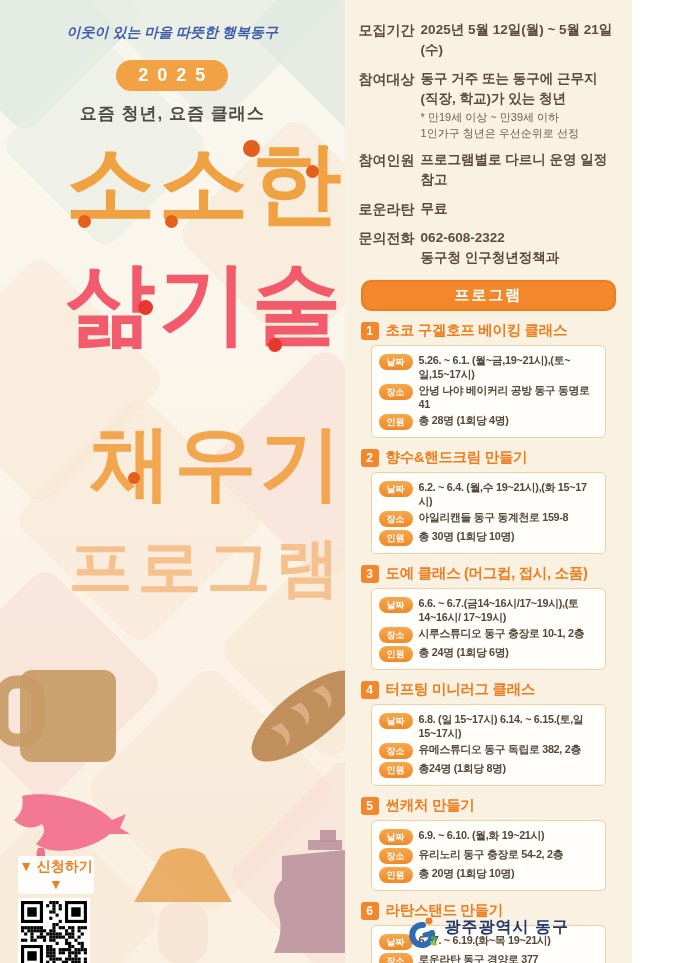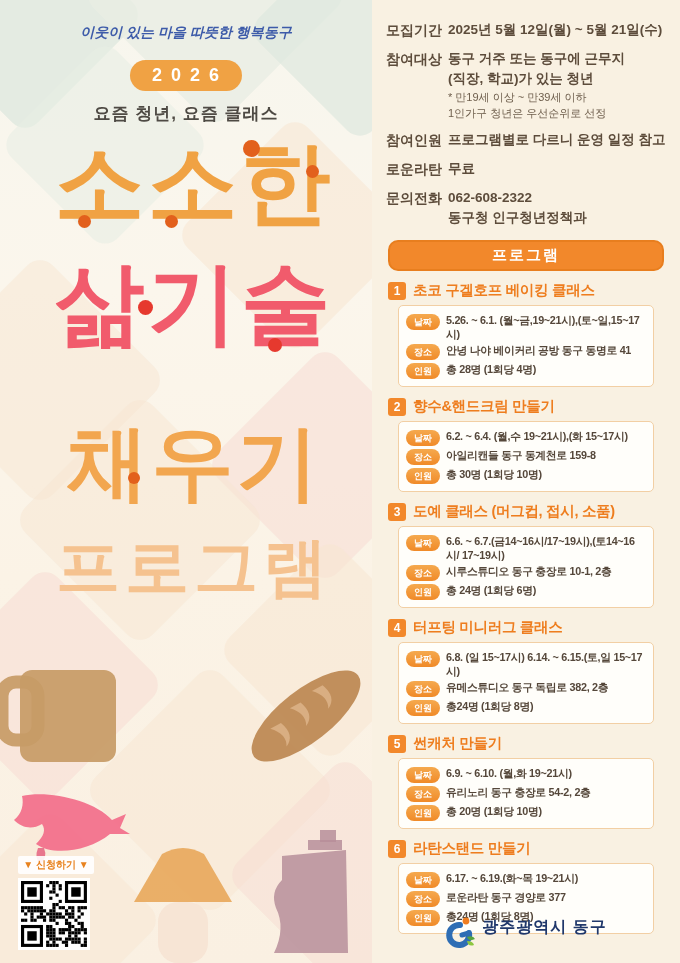--- a/index.html
+++ b/index.html
@@ -1,44 +1,44 @@
 <!DOCTYPE html>
 <html><head>
 <meta charset="utf-8">
 <style>
   * { margin:0; padding:0; box-sizing:border-box; }
   body { font-family:"Liberation Sans","DejaVu Sans",sans-serif; }
-  .page { position:relative; width:680px; height:963px; overflow:hidden; display:flex; background:#FCF8EF; }
+  .page { position:relative; width:632px; height:963px; overflow:hidden; display:flex; background:#FCF8EF; }
 
   
   .poster { position:relative; width:372px; height:963px; overflow:hidden;
             background:linear-gradient(180deg,#F7F6EE 0%,#FBF6EC 30%,#FBF3E6 60%,#FAF0E2 100%); }
   .bg-decor div { position:absolute; transform:rotate(45deg); border-radius:18px; }
   .d-green  { background:#DEE8DE; }
   .d-green2 { background:#E8EEE4; }
   .d-peach  { background:#F8E5D1; }
   .d-pink   { background:#F7DAD1; }
   .slogan { position:absolute; top:24px; left:0; width:100%; text-align:center;
             color:#3D5BA9; font-size:14px; font-weight:bold; font-style:italic; }
   .year-badge { position:absolute; top:60px; left:50%; transform:translateX(-50%);
             background:#F0A244; color:#fff; font-weight:bold; font-size:18px;
             letter-spacing:9px; padding:5px 14px 5px 22px; border-radius:18px; }
   .subtitle { position:absolute; top:102px; left:0; width:100%; text-align:center;
             color:#4E4A44; font-size:17px; font-weight:600; letter-spacing:1px; }
-  .title-line { position:absolute; left:8px; width:100%; text-align:center;
+  .title-line { position:absolute; left:0; width:100%; text-align:right;
             font-weight:800; line-height:1.05; font-family:"DejaVu Sans","Liberation Sans",sans-serif; }
   .t1 { top:136px; font-size:90px; color:#F0A243; letter-spacing:3px; }
   .t2 { top:256px; font-size:90px; color:#F15B6C; letter-spacing:3px; }
   .t3 { top:420px; font-size:82px; color:#F2A64F; letter-spacing:3px; }
   .t4 { top:534px; font-size:64px; color:#F5C28F; letter-spacing:5px; }
   .dot { position:absolute; border-radius:50%; }
   .illus { position:absolute; }
   .apply { position:absolute; left:18px; top:856px; width:76px; text-align:center; }
   .apply-label { background:rgba(255,255,255,.9); color:#E8821E; font-weight:bold;
-            font-size:10px; padding:2px 0; border-radius:2px; }
+            font-size:14px; padding:2px 0; border-radius:2px; }
   .qr { margin-top:4px; background:#fff; padding:3px; width:72px; height:72px; }
 
   
   .info { position:relative; width:308px; height:963px; background:#F9F1E2;
           padding:20px 14px 0 14px; color:#5D4C3B; }
   .info-row { display:flex; margin-bottom:9px; }
   .info-label { width:62px; flex:0 0 62px; font-weight:bold; font-size:14px; line-height:20px; }
   .info-value { font-size:13.5px; line-height:20px; font-weight:600; }
   .info-value .note { font-size:11px; font-weight:normal; color:#6E5E4C; line-height:16px; }
   .banner { margin:12px 2px 2px 2px; background:#F2882B; border:2px solid #E87E1E;
@@ -75,21 +75,21 @@
       <div class="d-pink" style="left:240px; top:380px; width:170px; height:170px; opacity:.5;"></div>
       <div class="d-peach" style="left:50px;  top:430px; width:180px; height:180px; opacity:.5;"></div>
       <div class="d-pink" style="left:-40px; top:600px; width:170px; height:170px; opacity:.5;"></div>
       <div class="d-peach" style="left:250px; top:570px; width:160px; height:160px; opacity:.55;"></div>
       <div class="d-peach" style="left:120px; top:700px; width:180px; height:180px; opacity:.5;"></div>
       <div class="d-pink" style="left:260px; top:790px; width:170px; height:170px; opacity:.45;"></div>
       <div class="d-peach" style="left:-30px; top:840px; width:160px; height:160px; opacity:.5;"></div>
     </div>
 
     <div class="slogan">이웃이 있는 마을 따뜻한 행복동구</div>
-    <div class="year-badge">2026</div>
+    <div class="year-badge">2025</div>
     <div class="subtitle">요즘 청년, 요즘 클래스</div>
 
     <div class="title-line t1">소소한</div>
     <div class="title-line t2">삶기술</div>
     <div class="title-line t3">채우기</div>
     <div class="title-line t4">프로그램</div>
 
     <div class="dot" style="left:243px; top:140px; width:17px; height:17px; background:#E2601C;"></div>
     <div class="dot" style="left:306px; top:165px; width:13px; height:13px; background:#E2601C;"></div>
     <div class="dot" style="left:78px;  top:215px; width:13px; height:13px; background:#E2601C;"></div>

